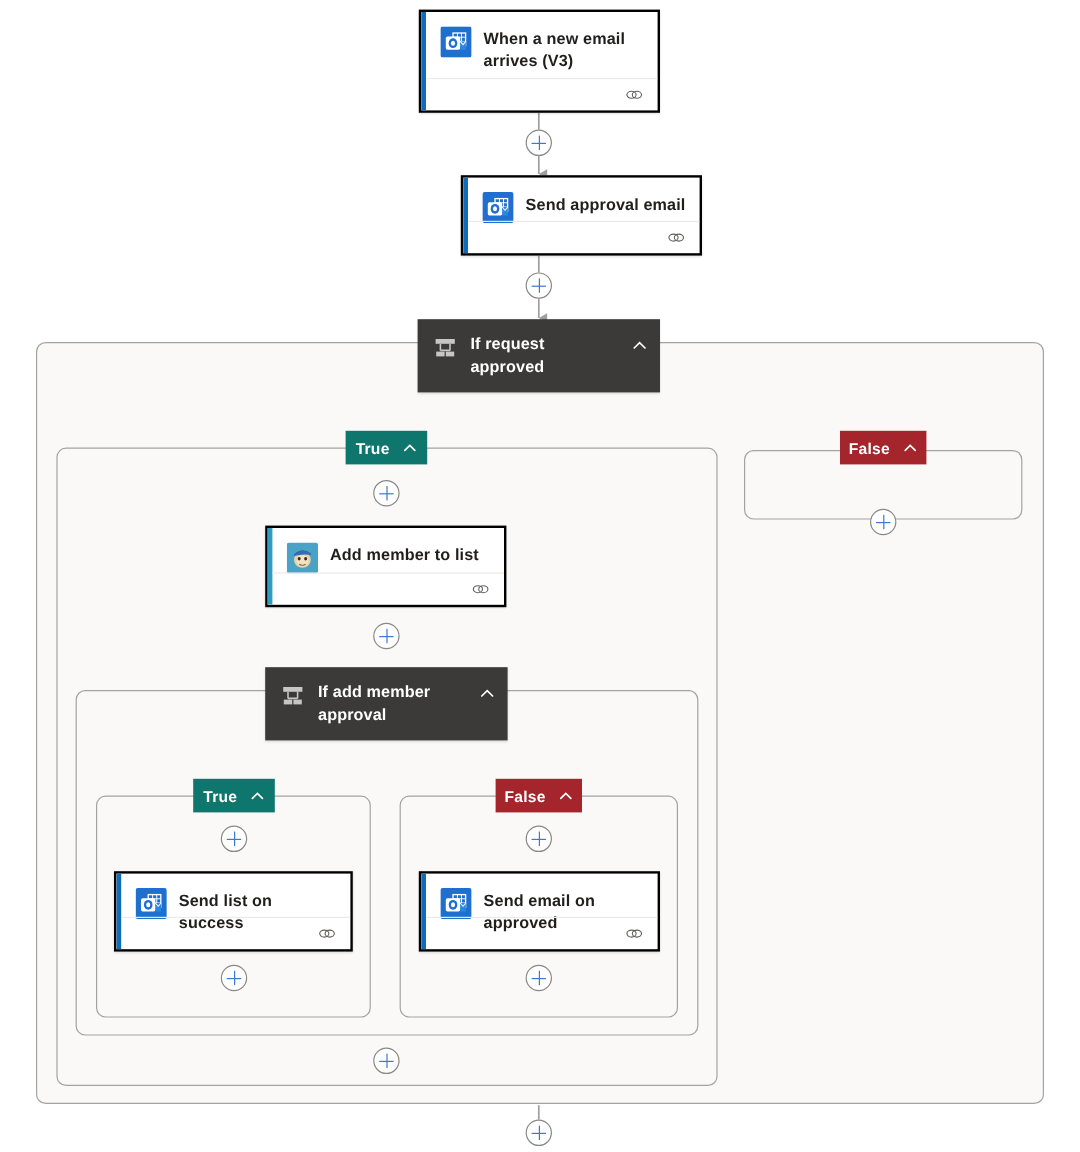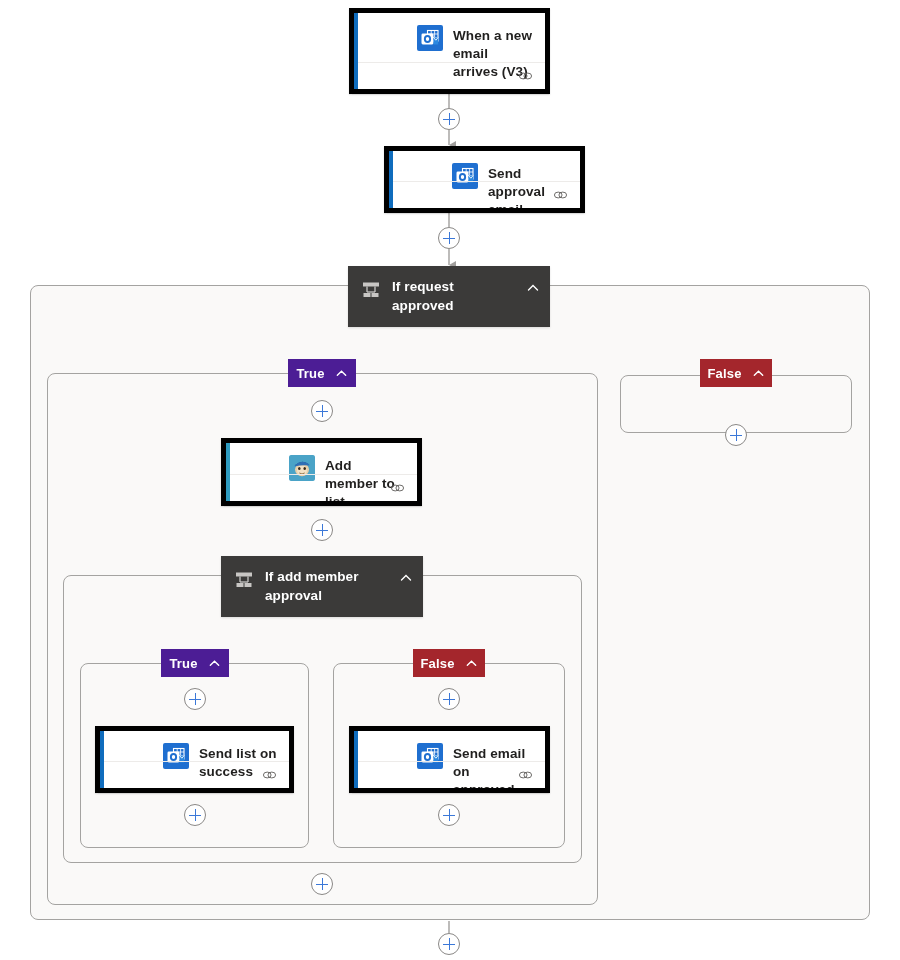--- a/index.html
+++ b/index.html
@@ -32,25 +32,24 @@
     background: #faf9f8;
     border: 1px solid #a4a3a1;
     border-radius: 8px;
     box-sizing: border-box;
   }
 
   
   .card {
     position: absolute;
     background: #ffffff;
-    border: 5px solid #000000;
+    border: 2px solid #000000;
     box-sizing: border-box;
     box-shadow: 0 1px 2px rgba(0,0,0,0.10), 0 0.5px 1px rgba(0,0,0,0.08);
     overflow: hidden;
-    padding-left: 47px;
   }
   .card .accent {
     position: absolute;
     left: 0; top: 0; bottom: 0;
     width: 4px;
   }
   .card .body {
     display: flex;
     align-items: flex-start;
     padding: 12px 10px 12px 16px;
@@ -114,21 +113,21 @@
     padding: 0 11px;
     height: 28px;
   }
   .badge .blabel {
     font-size: 13px;
     font-weight: 700;
     color: #ffffff;
     letter-spacing: 0.2px;
   }
   .badge .chev { width: 13px; height: 13px; flex: 0 0 13px; }
-  .badge.true  { background: #4c1d95; }
+  .badge.true  { background: #0f766e; }
   .badge.false { background: #a4262c; }
 
   
   .plus {
     position: absolute;
     width: 22px; height: 22px;
     border-radius: 50%;
     background: #ffffff;
     border: 1px solid #8a8886;
     box-sizing: border-box;

